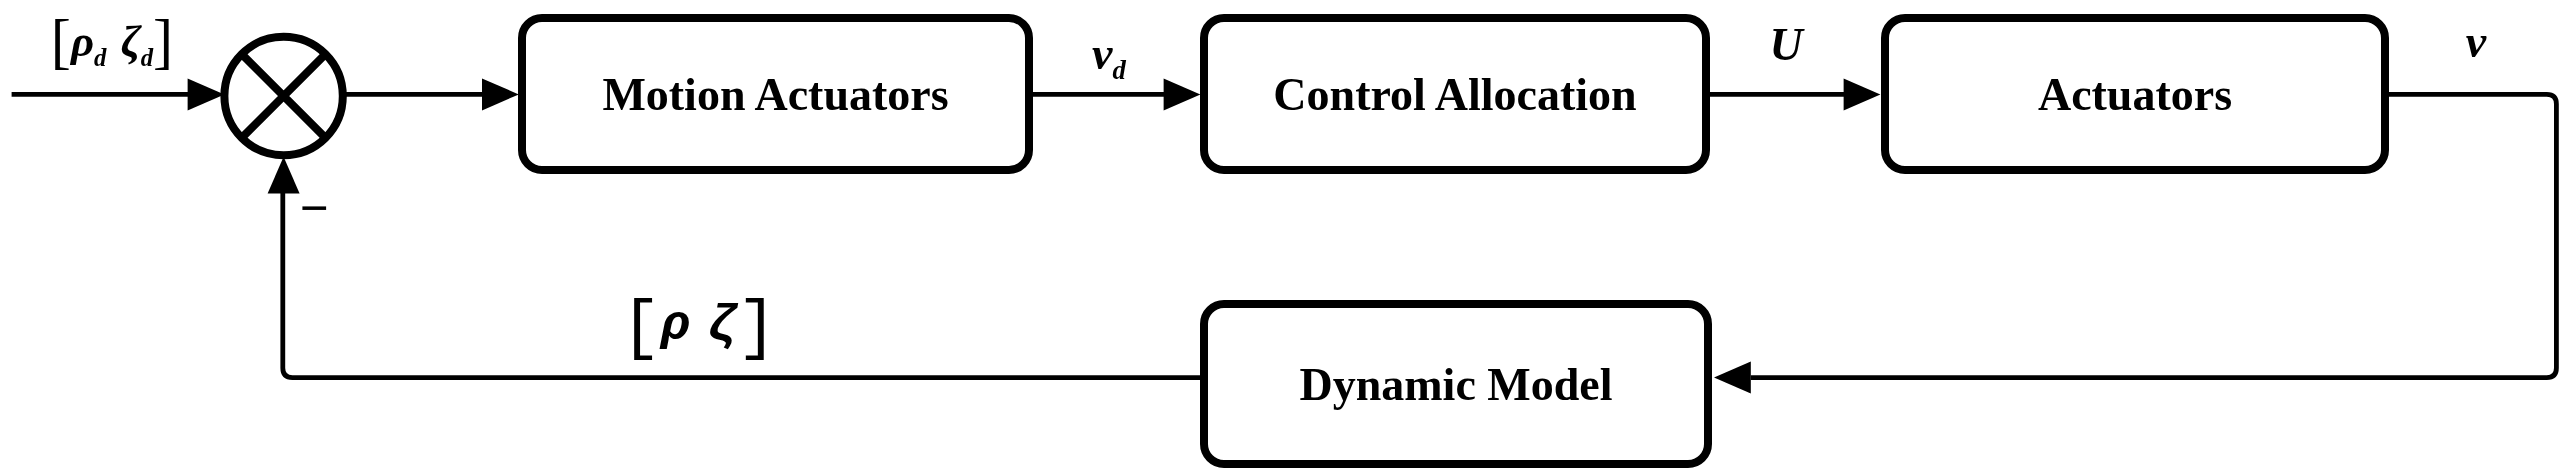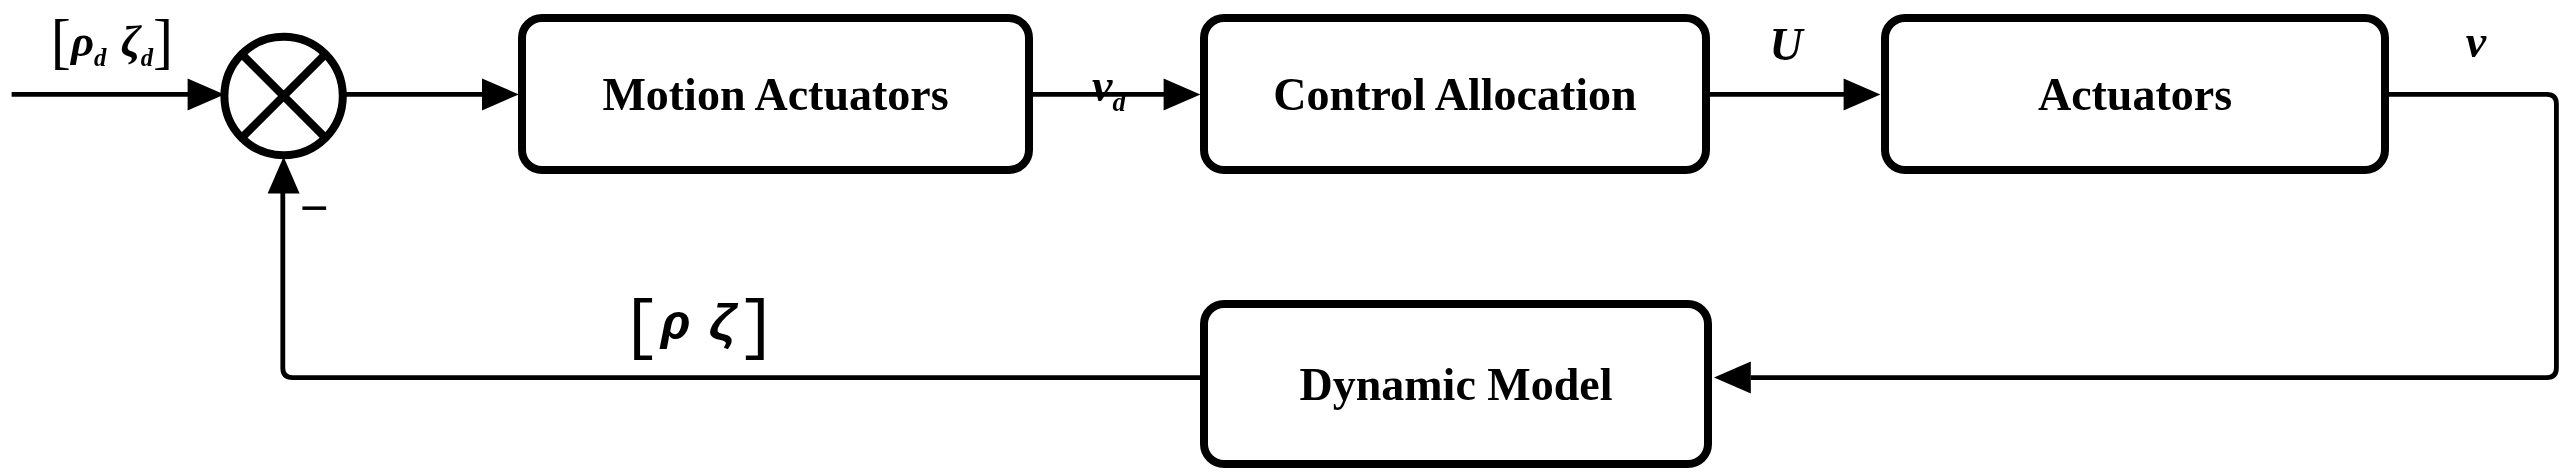--- a/index.html
+++ b/index.html
@@ -108,21 +108,21 @@
   </div>
 
   <div class="block" style="left:1200px;top:292px;width:512px;height:168px;margin-top:8px;">
     <span>Dynamic Model</span>
   </div>
 
   <div class="vec vec-in">
     <span class="bracket">[</span><span>ρ</span><sub>d</sub><span class="gap">ζ</span><sub>d</sub><span class="bracket">]</span>
   </div>
 
-  <div class="sig" style="left:1109px;top:54px;margin-top:32px;">
+  <div class="sig" style="left:1109px;top:54px;">
     <span>v</span><sub>d</sub>
   </div>
 
   <div class="sig" style="left:1786px;top:45px;">
     <span>U</span><sub></sub>
   </div>
 
   <div class="sig" style="left:2476px;top:42px;">
     <span>v</span><sub></sub>
   </div>

